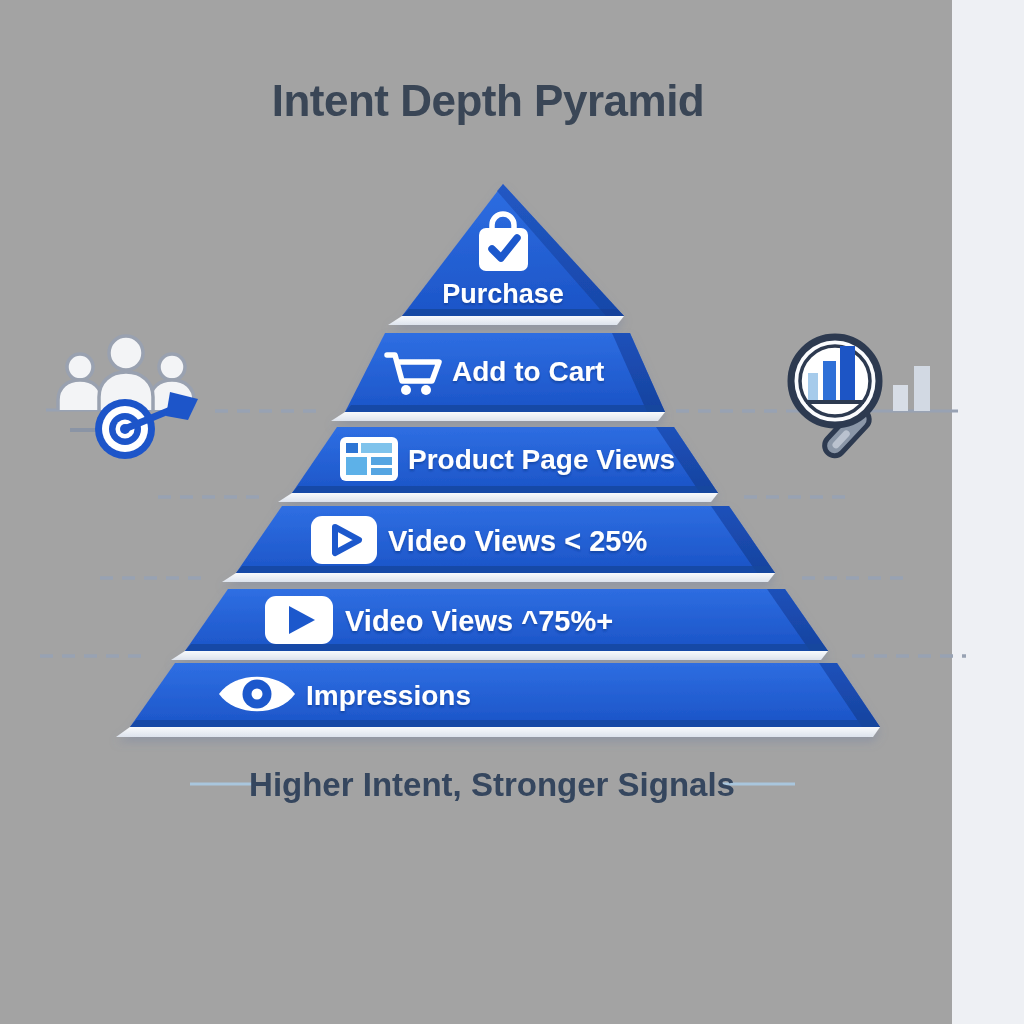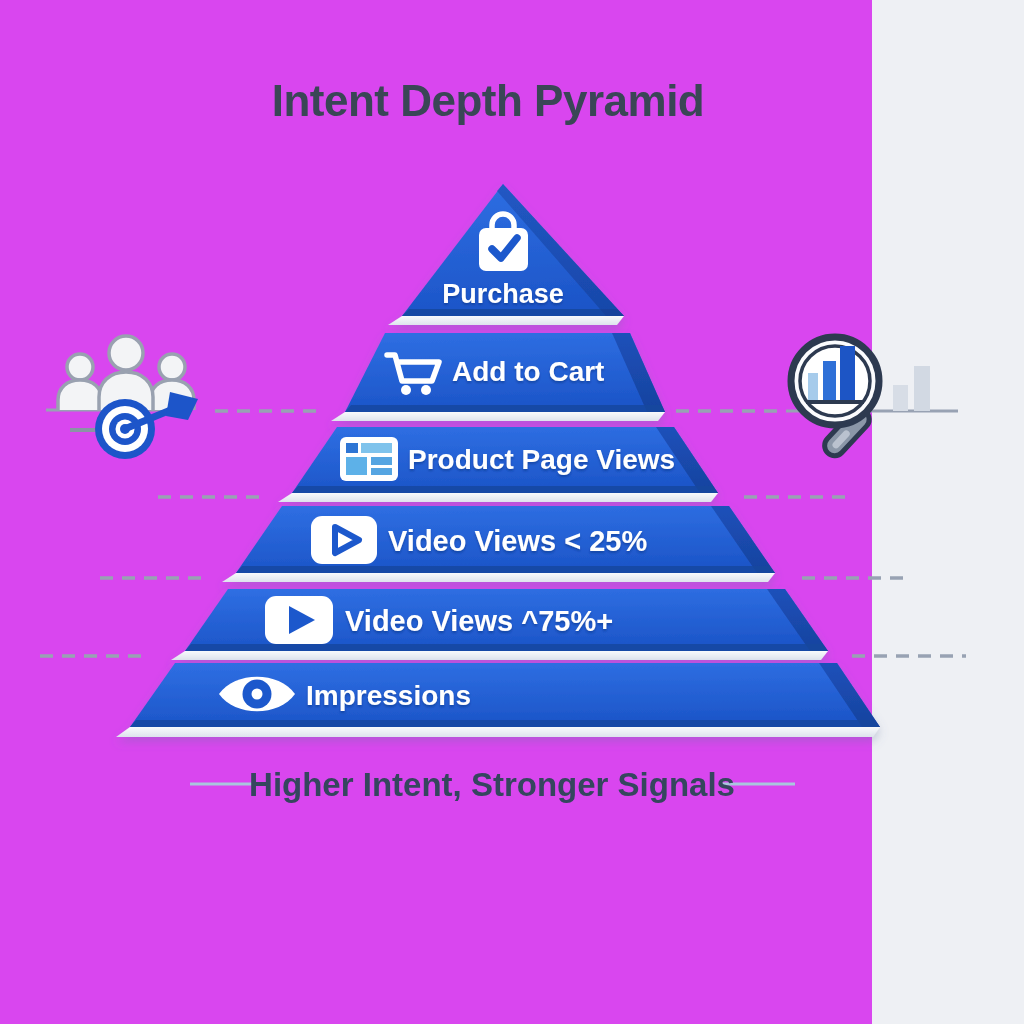--- a/index.html
+++ b/index.html
@@ -1,17 +1,17 @@
 <!DOCTYPE html>
 <html><head>
 <meta charset="utf-8">
 <style>
   html,body{margin:0;padding:0;}
   body{width:1024px;height:1024px;overflow:hidden;background:#eef0f4;}
-  .stage{position:relative;width:872px;height:1024px;background:#d946ef;
+  .stage{position:relative;width:952px;height:1024px;background:#a3a3a3;
          font-family:"Liberation Sans", sans-serif;}
   svg{position:absolute;left:0;top:0;}
   text{font-family:"Liberation Sans", sans-serif;font-weight:bold;}
   .title-text{fill:#3a4656;font-size:44px;letter-spacing:-0.5px;}
   .caption-text{fill:#35465e;font-size:33px;}
   .lvl-label{fill:#ffffff;}
   .dash{stroke:#98a2b3;stroke-width:3.5;stroke-dasharray:13 9;fill:none;}
   .thin-line{stroke:#98a2b3;stroke-width:3;fill:none;}
   .cap-line{stroke:#a9c6dd;stroke-width:3;fill:none;}
   .person{stroke:#99a1b0;stroke-width:3.5;fill:#f3f4f6;}

